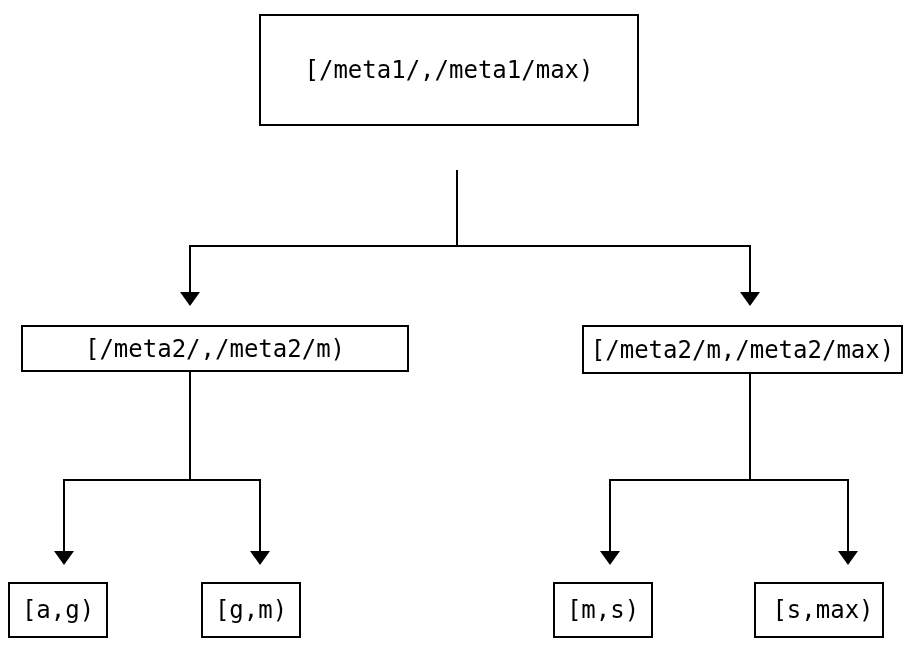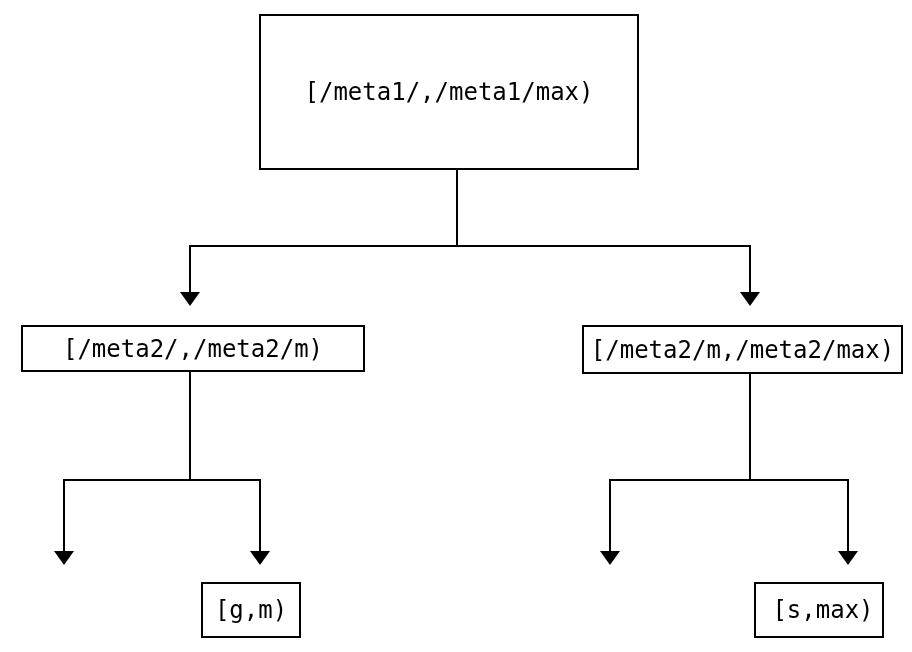--- a/index.html
+++ b/index.html
@@ -29,22 +29,22 @@
     border: 2px solid #000000;
     background: #ffffff;
     color: #000000;
     display: flex;
     align-items: center;
     justify-content: center;
     font-size: 24px;
     line-height: 1;
     white-space: nowrap;
   }
-  .node-root      { left: 259px; top: 14px;  width: 380px; height: 156px; }
-  .node-left      { left: 21px;  top: 325px; width: 344px; height: 47px;  }
+  .node-root      { left: 259px; top: 14px;  width: 380px; height: 112px; }
+  .node-left      { left: 21px;  top: 325px; width: 388px; height: 47px;  }
   .node-right     { left: 582px; top: 325px; width: 321px; height: 49px;  }
   .node-leaf-ag   { left: 8px;   top: 582px; width: 100px; height: 56px;  }
   .node-leaf-gm   { left: 201px; top: 582px; width: 100px; height: 56px;  }
   .node-leaf-ms   { left: 553px; top: 582px; width: 100px; height: 56px;  }
   .node-leaf-smax { left: 754px; top: 582px; width: 130px; height: 56px; padding-left: 8px;  }
 </style>
 </head>
 <body>
 
 <div class="canvas">
@@ -83,23 +83,29 @@
   </div>
 
   <div class="node node-left">
     <span>[/meta2/,/meta2/m)</span>
   </div>
 
   <div class="node node-right">
     <span>[/meta2/m,/meta2/max)</span>
   </div>
 
+  <div class="node node-leaf-ag">
+    <span>[a,g)</span>
+  </div>
 
   <div class="node node-leaf-gm">
     <span>[g,m)</span>
   </div>
 
+  <div class="node node-leaf-ms">
+    <span>[m,s)</span>
+  </div>
 
   <div class="node node-leaf-smax">
     <span>[s,max)</span>
   </div>
 
 </div>
 
 </body></html>

